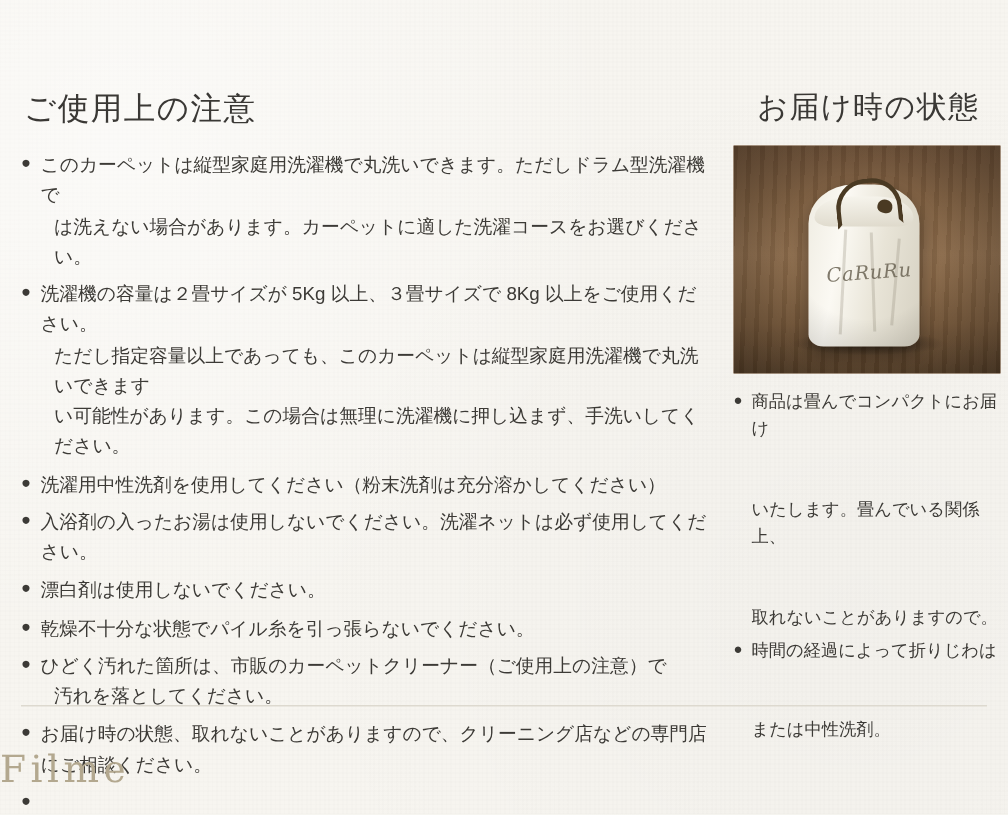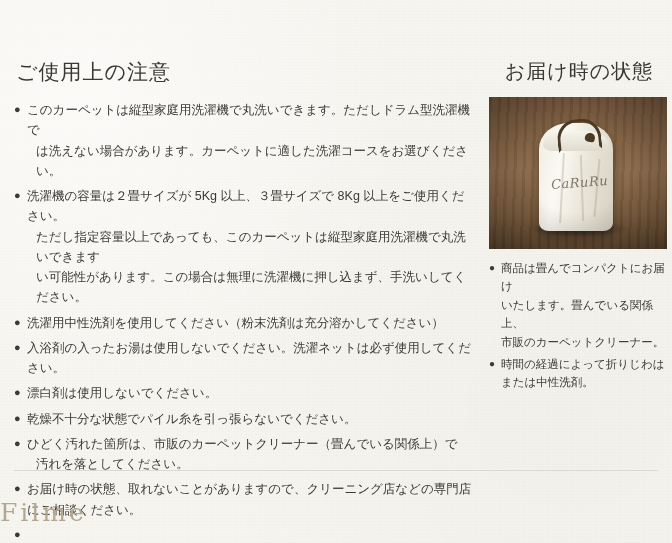--- a/index.html
+++ b/index.html
@@ -202,20 +202,21 @@
   .right-note .bullet {
     position: absolute;
     left: 0;
     top: 0;
     font-size: 10px;
     line-height: 1.75;
   }
   .right-note .cont {
     display: block;
     padding-left: 0px;
+    margin-top: 35px;
   }
 
   
   .divider {
     position: absolute;
     left: 14px;
     top: 470px;
     width: 644px;
     height: 1px;
     background: #ddd9cf;
@@ -272,21 +273,21 @@
           <span>漂白剤は使用しないでください。</span>
         </li>
 
         <li class="note-item">
           <span class="bullet">●</span>
           <span>乾燥不十分な状態でパイル糸を引っ張らないでください。</span>
         </li>
 
         <li class="note-item">
           <span class="bullet">●</span>
-          <span>ひどく汚れた箇所は、市販のカーペットクリーナー（畳んでいる関係上）で</span>
+          <span>ひどく汚れた箇所は、市販のカーペットクリーナー（ご使用上の注意）で</span>
           <span class="note-line-2">汚れを落としてください。</span>
         </li>
 
         <li class="note-item">
           <span class="bullet">●</span>
           <span>お届け時の状態、取れないことがありますので、クリーニング店などの専門店にご相談ください。</span>
         </li>
 
         <li class="note-item">
           <span class="bullet">●</span>
@@ -311,21 +312,21 @@
           <div class="bag-logo">CaRuRu</div>
         </div>
         <div class="photo-vignette"></div>
       </div>
 
       <ul class="right-notes">
         <li class="right-note">
           <span class="bullet">●</span>
           <span>商品は畳んでコンパクトにお届け</span>
           <span class="cont">いたします。畳んでいる関係上、</span>
-          <span class="cont">市販のカーペットクリーナー。</span>
+          <span class="cont">取れないことがありますので。</span>
         </li>
         <li class="right-note">
           <span class="bullet">●</span>
           <span>時間の経過によって折りじわは</span>
           <span class="cont">または中性洗剤。</span>
         </li>
       </ul>
     </div>
 
     <div class="divider"></div>

